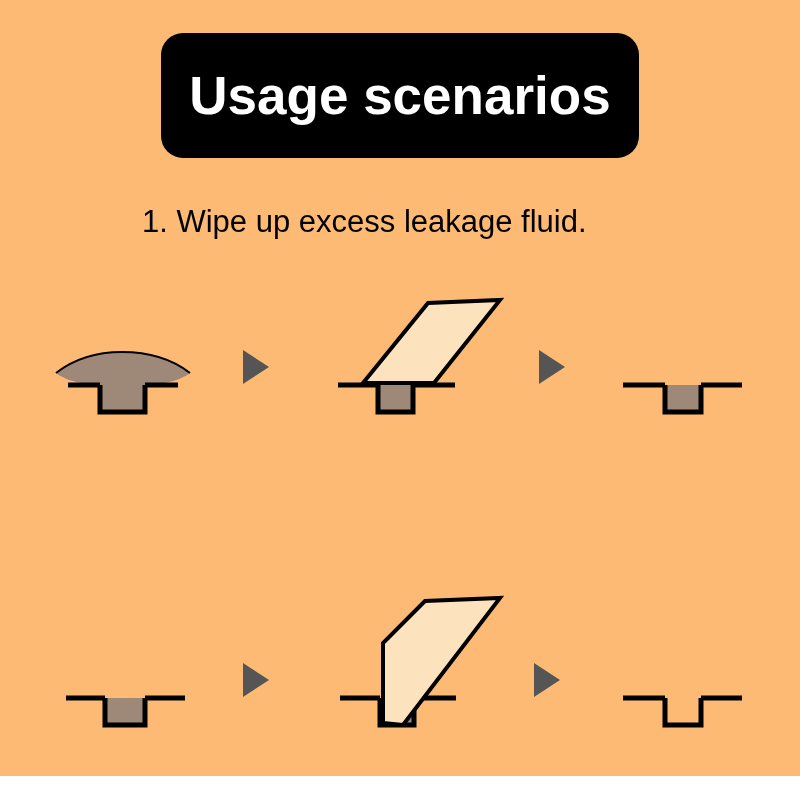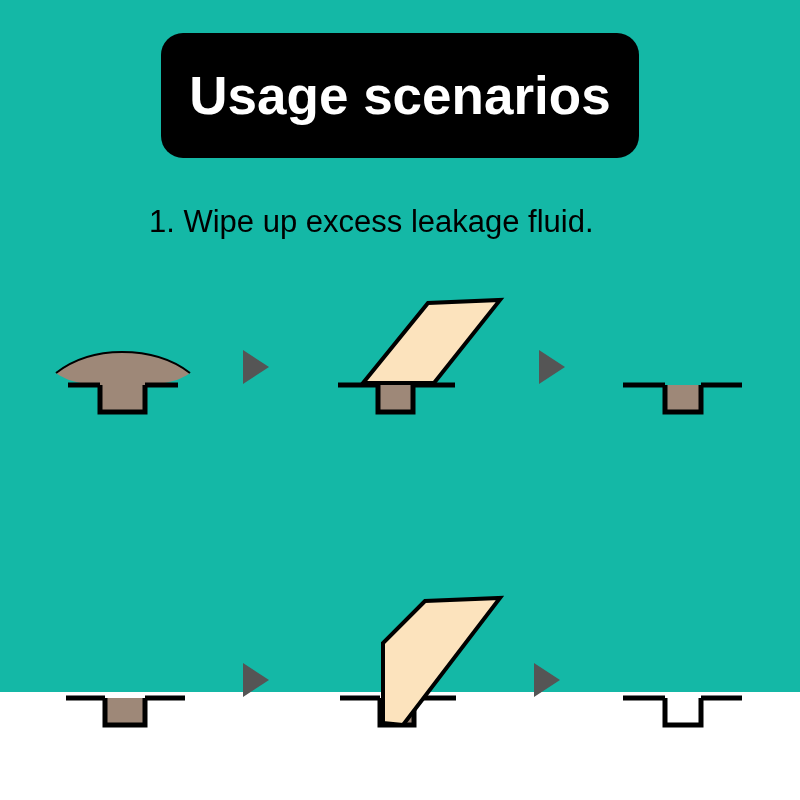--- a/index.html
+++ b/index.html
@@ -9,22 +9,22 @@
   }
   body {
     width: 800px;
     height: 800px;
     font-family: "Liberation Sans", sans-serif;
     overflow: hidden;
   }
   #page {
     position: relative;
     width: 800px;
-    height: 692px;
-    background: #14b8a6;
+    height: 776px;
+    background: #fdba74;
   }
 
   
   .title-banner {
     position: absolute;
     left: 161px;
     top: 33px;
     width: 478px;
     height: 125px;
     background: #000000;
@@ -47,21 +47,21 @@
   
   .step-caption {
     position: absolute;
     font-size: 31px;
     color: #000000;
     font-family: "Liberation Sans", sans-serif;
     white-space: nowrap;
     line-height: 1;
   }
   #step1-caption {
-    left: 149px;
+    left: 142px;
     top: 206px;
   }
   #step2-caption {
     left: 20px;
     top: 500px;
   }
 
   
   .figure-row {
     position: absolute;

